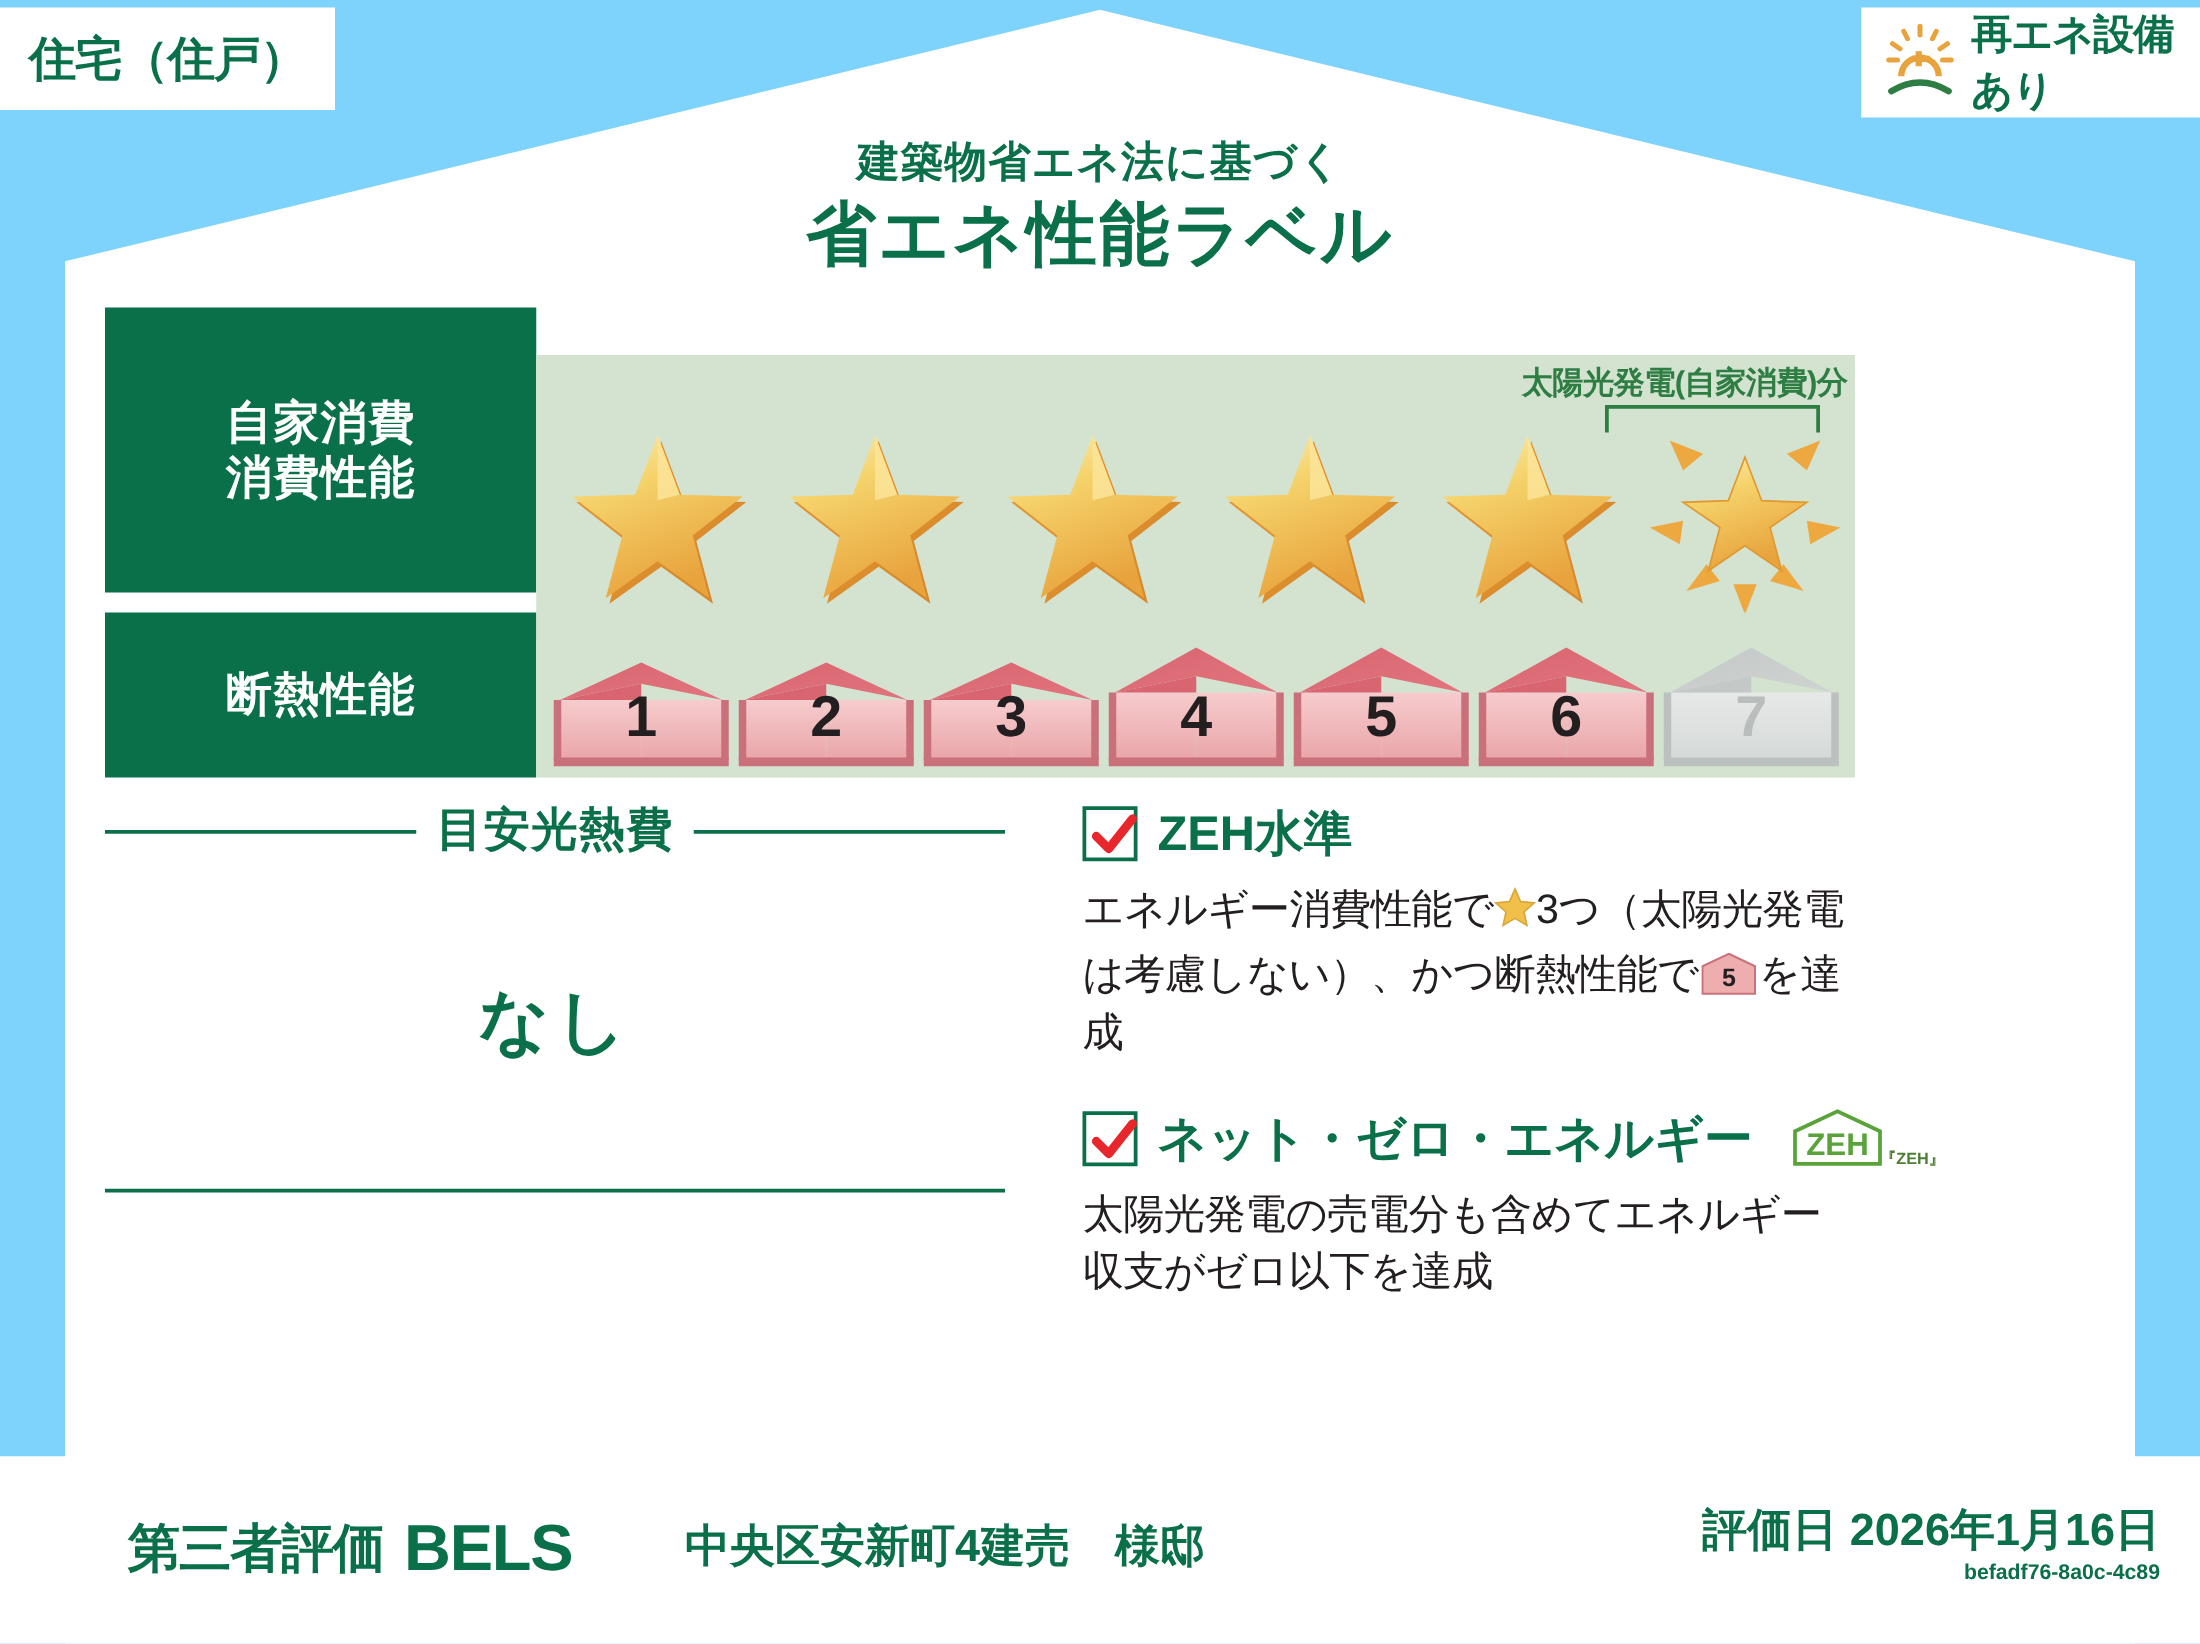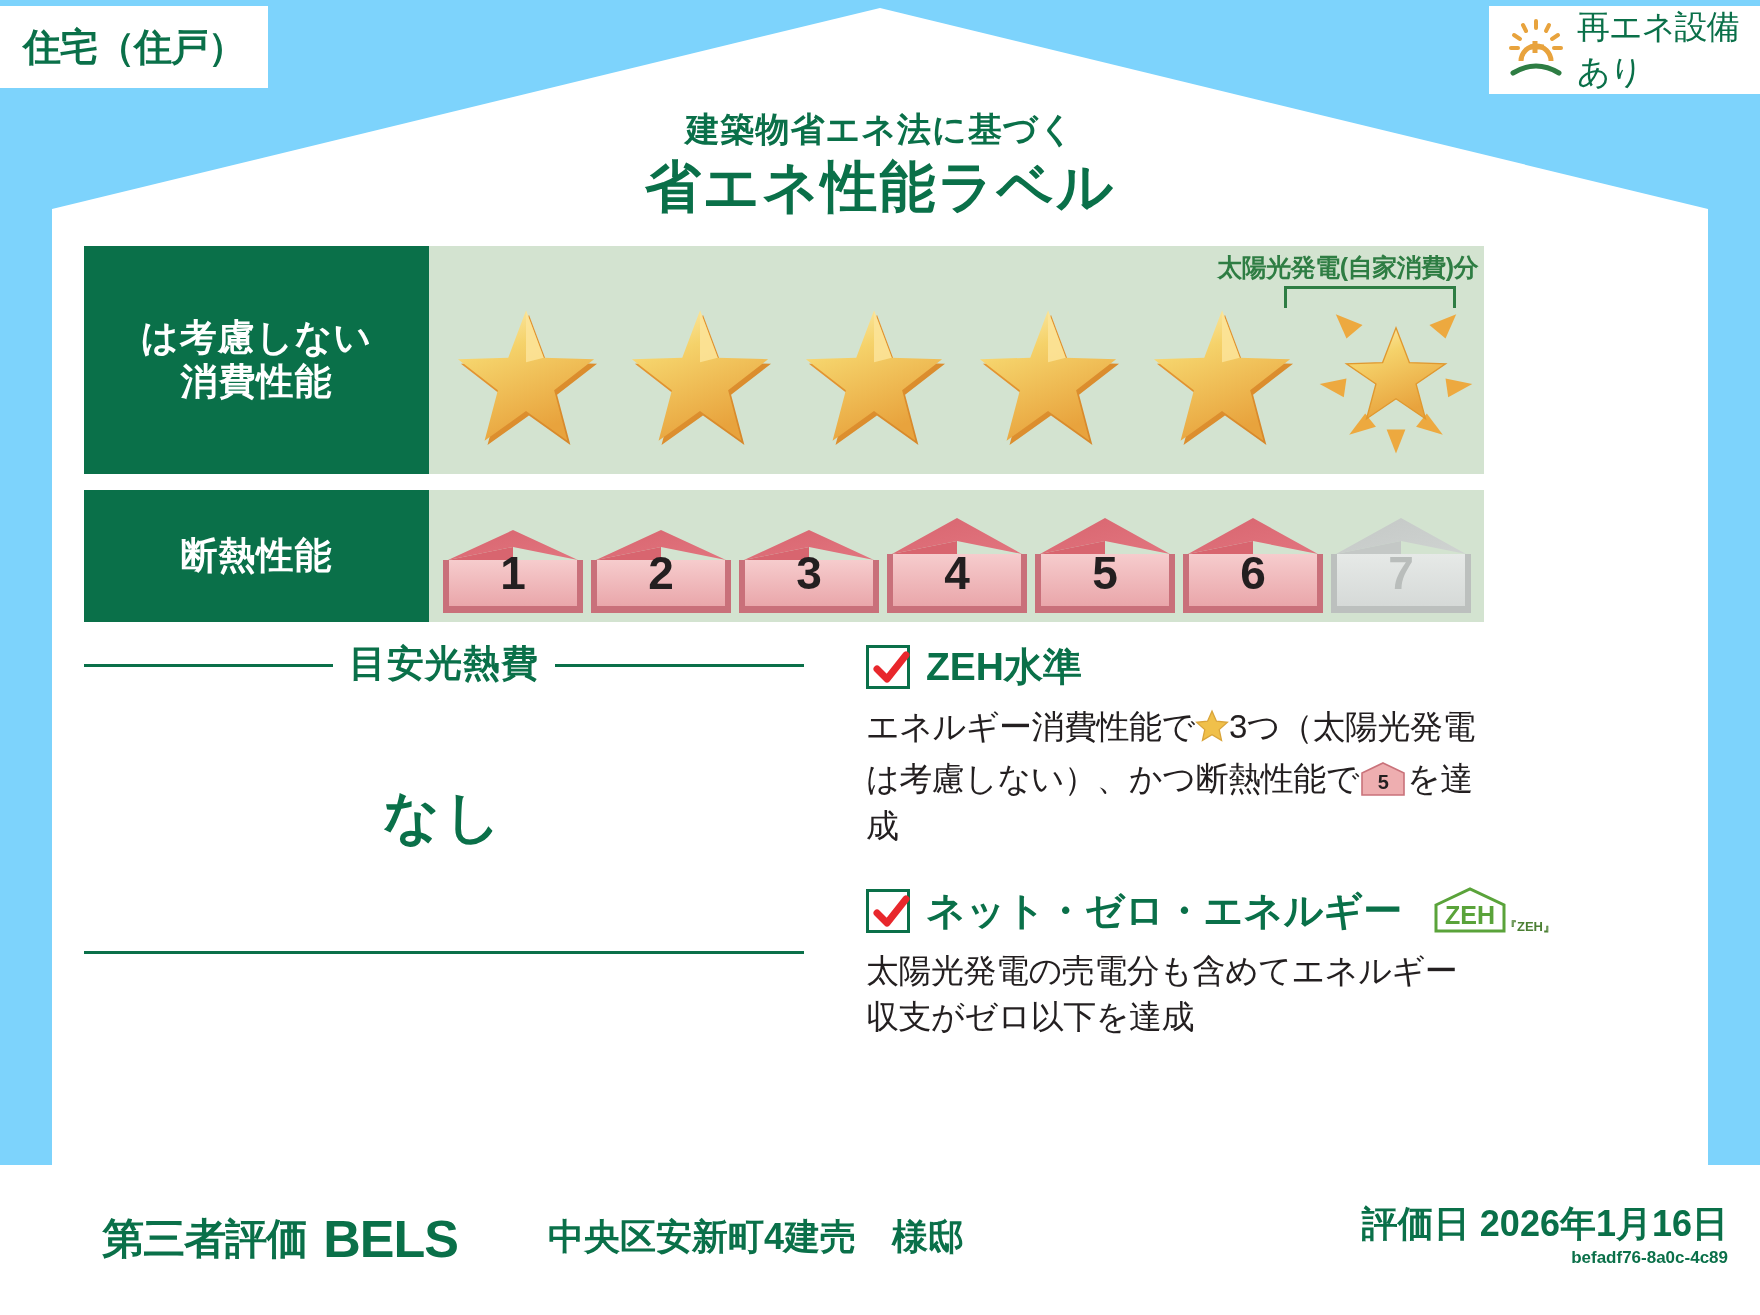--- a/index.html
+++ b/index.html
@@ -37,21 +37,21 @@
     letter-spacing:-1px;
   }
   
   .chip-renew {
     position:absolute; left:1489px; top:6px;
     width:271px; height:88px;
     background:#ffffff;
     display:flex; align-items:center; gap:10px;
     padding-left:16px;
   }
-  .chip-renew .txt { color:#0a7049; font-weight:normal; font-size:33px; letter-spacing:-1px;}
+  .chip-renew .txt { color:#0a7049; font-weight:bold; font-size:33px; letter-spacing:-1px;}
 
   
   .title-sub {
     position:absolute; left:0; top:107px; width:1760px;
     text-align:center; color:#0a7049; font-weight:bold; font-size:34px;
     letter-spacing:1px;
   }
   .title-main {
     position:absolute; left:0; top:150px; width:1760px;
     text-align:center; color:#0a7049; font-weight:bold; font-size:56px;
@@ -62,21 +62,21 @@
   .perf-row { position:absolute; display:flex; }
   .perf-label {
     width:345px; background:#0a7049; color:#ffffff;
     display:flex; flex-direction:column; align-items:center; justify-content:center;
     font-weight:bold; line-height:1.18;
   }
   .perf-body { background:#d3e3d0; position:relative; }
 
   #row-energy { left:84px; top:246px; width:1400px; height:228px; }
   #row-energy .perf-label { height:228px; font-size:37px; letter-spacing:1px;}
-  #row-energy .perf-body { width:1055px; height:228px; }
+  #row-energy .perf-body { width:1055px; height:228px;margin-top:38px; }
 
   #row-insul { left:84px; top:490px; width:1400px; height:132px; }
   #row-insul .perf-label { height:132px; font-size:37px; letter-spacing:1px;}
   #row-insul .perf-body { width:1055px; height:132px; }
 
   
   .stars { position:absolute; left:10px; top:56px; width:1045px; height:150px;
            display:flex; align-items:center; }
   .star-slot { width:174px; display:flex; align-items:center; justify-content:center; position:relative;}
 
@@ -178,21 +178,21 @@
       </svg>
     </span>
     <span class="txt">再エネ設備あり</span>
   </div>
 
   <div class="title-sub">建築物省エネ法に基づく</div>
   <div class="title-main">省エネ性能ラベル</div>
 
   <div class="perf-row" id="row-energy">
     <div class="perf-label">
-      <span>は考慮しない</span>
+      <span>自家消費</span>
       <span>消費性能</span>
     </div>
     <div class="perf-body">
       <div class="solar-note">太陽光発電(自家消費)分</div>
       <div class="solar-bracket"></div>
       <div class="stars" id="stars-strip">
           <div class="star-slot">
             <svg width="148" height="148" viewBox="0 0 100 100">
     <defs>
       <linearGradient id="sg0" x1="0" y1="0" x2="0.4" y2="1">

